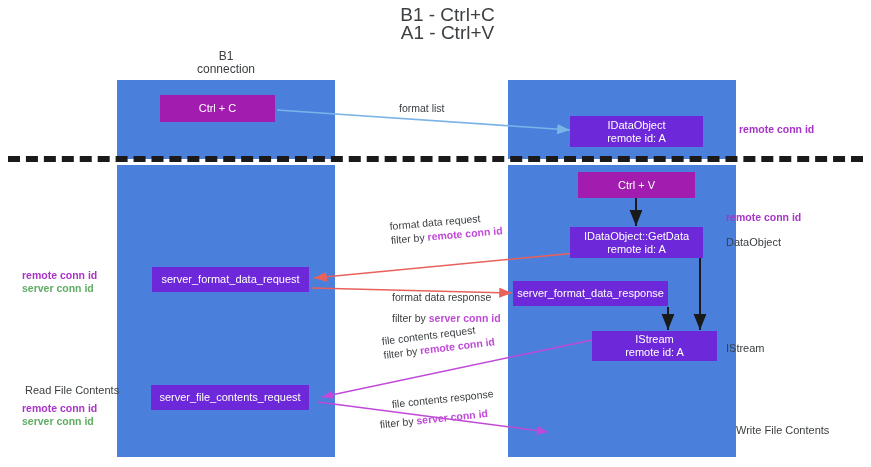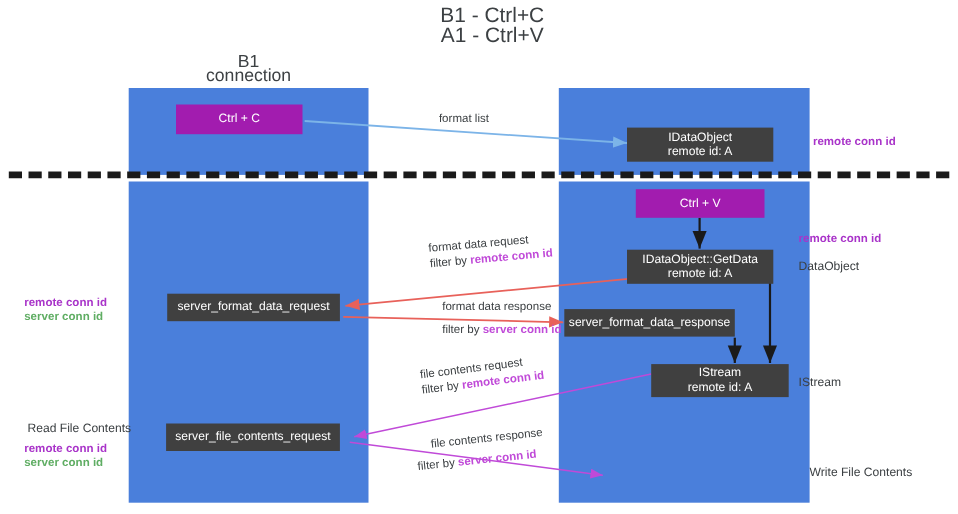--- a/index.html
+++ b/index.html
@@ -28,21 +28,21 @@
     text-align: center;
     font-size: 19px;
     color: #3c4043;
     line-height: 18px;
   }
 
   
   .col-header {
     position: absolute;
     text-align: center;
-    font-size: 16px;
+    font-size: 12px;
     color: #3c4043;
     line-height: 13px;
     width: 200px;
   }
   .col-header .l2 { display: block; }
 
   
   .lane {
     position: absolute;
     background: #4a7fdb;
@@ -66,21 +66,21 @@
     flex-direction: column;
     align-items: center;
     justify-content: center;
     color: #ffffff;
     font-size: 11px;
     line-height: 13px;
     text-align: center;
     padding: 2px 4px;
   }
   .node.green { background: #a21caf; }
-  .node.orange { background: #404040; }
+  .node.orange { background: #6d28d9; }
   .node .sub { display: block; }
 
   
   .annot {
     position: absolute;
     font-size: 10.5px;
     line-height: 13px;
     white-space: nowrap;
   }
   .annot.purple { color: #a934c9; font-weight: bold; }
@@ -202,21 +202,21 @@
     <span>format list</span>
   </div>
 
   <div class="edge-label" style="left:389px; top:219px; transform:rotate(-5deg); transform-origin: left top;">
     <div>format data request</div>
     <div>
       <span>filter by </span><span class="hl-purple">remote conn id</span>
     </div>
   </div>
 
-  <div class="edge-label" style="left:392px; top:272px;margin-left:10px;">
+  <div class="edge-label" style="left:392px; top:290px;">
     <div>format data response</div>
     <div style="margin-top:7px;">
       <span>filter by </span><span class="hl-magenta">server conn id</span>
     </div>
   </div>
 
   <div class="edge-label" style="left:381px; top:334px; transform:rotate(-7deg); transform-origin: left top;">
     <div>file contents request</div>
     <div>
       <span>filter by </span><span class="hl-purple">remote conn id</span>

